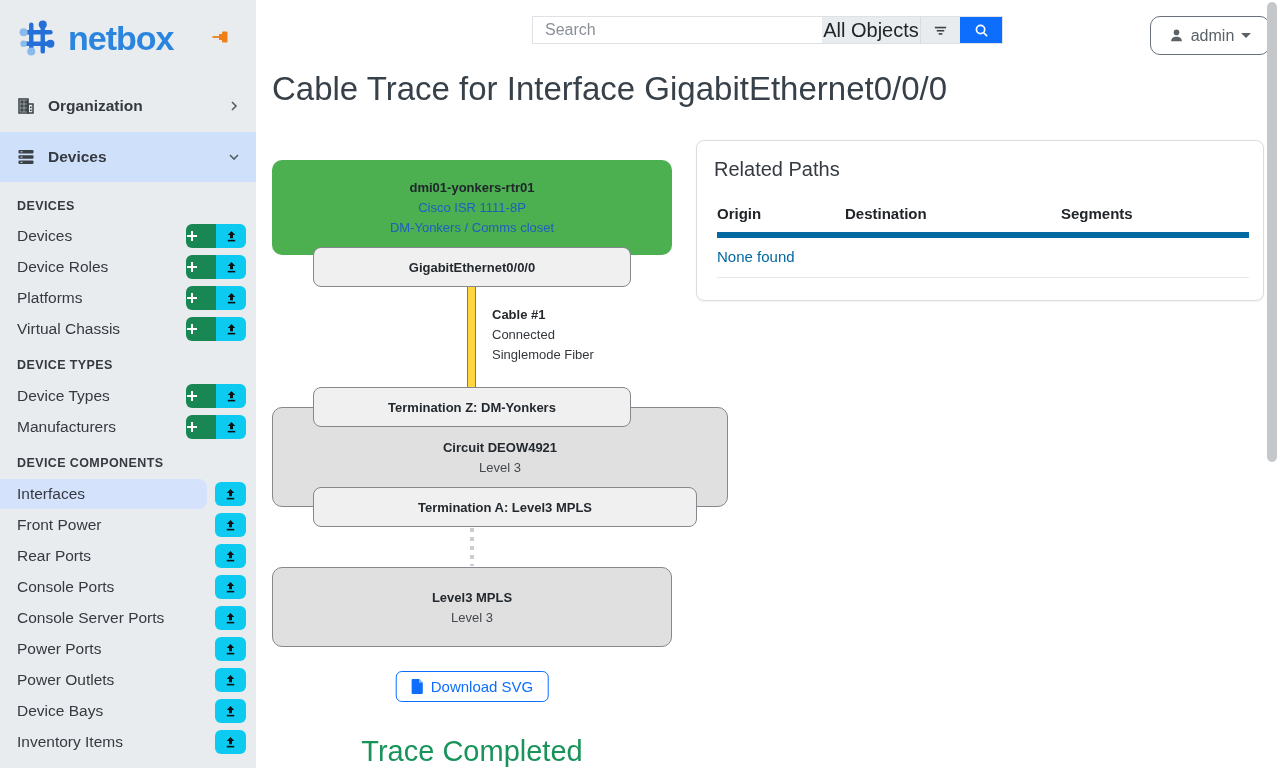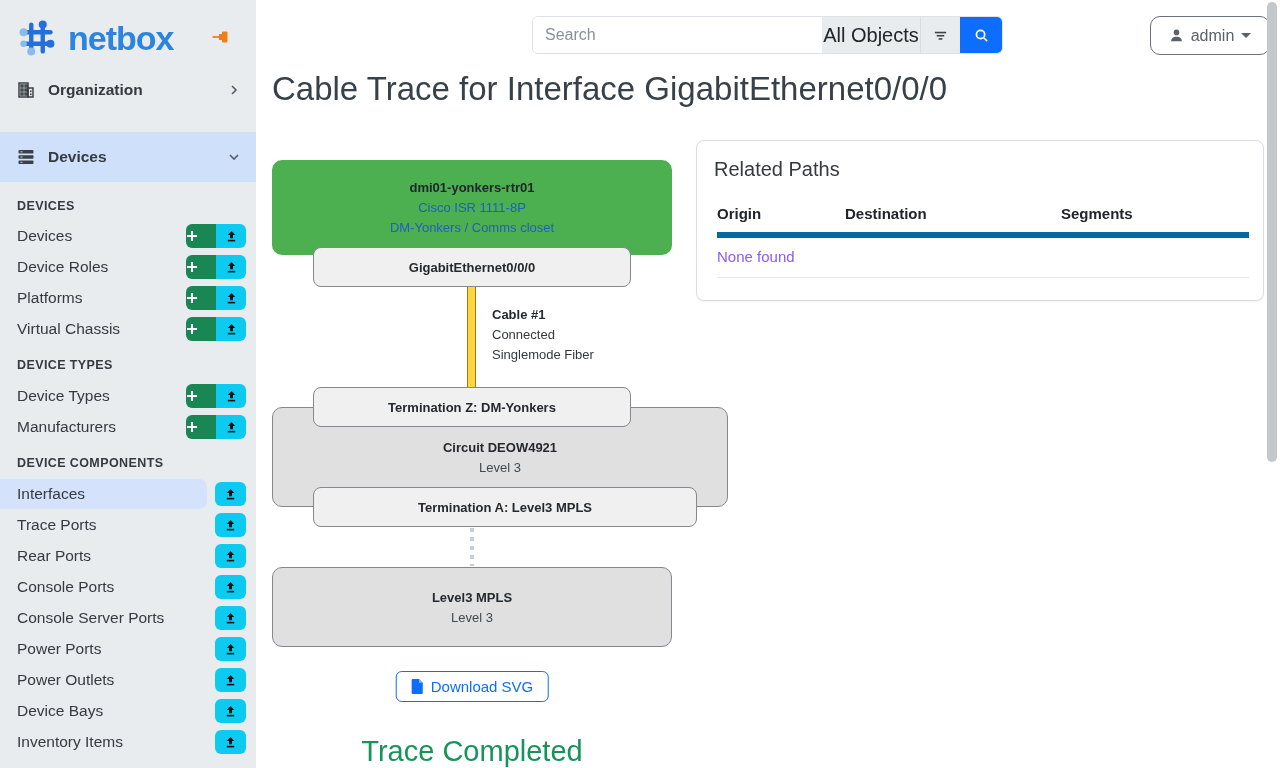--- a/index.html
+++ b/index.html
@@ -20,22 +20,22 @@
   .srow-label { font-size:15.5px; color:#343a40; padding-left:17px; }
   .srow-active-bg { background:#d4e2fc; width:207px; height:30px; border-radius:0 8px 8px 0; position:absolute; left:0; top:0; }
   .btns { position:absolute; right:10px; top:3px; display:flex; }
   .btn-add { width:30px; height:24px; background:#198754; border:none; border-radius:6px 0 0 6px;
     color:#fff; font-size:15px; font-weight:bold; line-height:22px; text-align:center; cursor:pointer; }
   .btn-up { width:30px; height:24px; background:#0dcaf0; border:none; border-radius:0 6px 6px 0;
     display:flex; align-items:center; justify-content:center; cursor:pointer; }
   .btn-up.single { border-radius:6px; width:31px; }
 
   
-  .search-group { position:absolute; left:532px; top:16px; height:38px; display:flex;
-    border:1px solid #dee2e6; border-radius:6px; overflow:hidden; background:#fff; }
+  .search-group { position:absolute; left:532px; top:16px; height:28px; display:flex;
+    border:1px solid #dee2e6; border-radius:0; overflow:hidden; background:#fff; }
   .search-input { width:289px; border:none; outline:none; padding:0 12px; font-size:16px; color:#212529;
     font-family:"Liberation Sans",sans-serif; }
   .search-input::placeholder { color:#8a9097; }
   .scope-btn { width:98px; background:#e9ecef; border:none; font-size:20px; color:#212529; cursor:pointer;
     font-family:"Liberation Sans",sans-serif; }
   .filter-btn { width:40px; background:#e9ecef; border:none; border-left:1px solid #d8dce0;
     display:flex; align-items:center; justify-content:center; cursor:pointer; }
   .go-btn { width:42px; background:#0d6efd; border:none; display:flex; align-items:center; justify-content:center; cursor:pointer; }
   .admin-btn { position:absolute; left:1150px; top:16px; width:120px; height:39px;
     border:1px solid #6a7178; border-radius:10px; background:#fff; display:flex; align-items:center;
@@ -76,21 +76,21 @@
   .trace-status { position:absolute; left:472px; top:735px; transform:translateX(-50%);
     font-size:29px; color:#18935a; white-space:nowrap; }
 
   
   .card { position:absolute; left:696px; top:140px; width:568px; height:161px; background:#fff;
     border:1px solid #d9dde1; border-radius:8px; box-shadow:0 1px 2px rgba(0,0,0,.05); }
   .card-title { position:absolute; left:17px; top:17px; font-size:20px; font-weight:500; color:#343a40; }
   .rp-table { position:absolute; left:20px; top:58px; width:532px; border-collapse:collapse; }
   .rp-table th { text-align:left; font-size:15px; font-weight:bold; color:#212529;
     padding:6px 0 10px; border-bottom:6px solid #0369a1; }
-  .rp-table td { font-size:15px; color:#8b5cf6; padding:10px 0 12px; border-bottom:1px solid #e6e8ea; }
+  .rp-table td { font-size:15px; color:#0369a1; padding:10px 0 12px; border-bottom:1px solid #e6e8ea; }
 
   
   .scroll-thumb { position:absolute; left:1267px; top:2px; width:10px; height:460px;
     background:#c4c8cb; border-radius:5px; cursor:pointer; }
 
   svg { display:block; }
 </style>
 </head>
 <body>
 
@@ -120,21 +120,21 @@
   </div>
 
   <span class="pin">
     <svg width="17" height="14" viewBox="0 0 17 14">
       <rect x="10" y="1.5" width="5.5" height="11" rx="1" fill="#ef7f18"></rect>
       <rect x="7" y="4" width="3.5" height="6" fill="#ef7f18"></rect>
       <rect x="0.5" y="6.1" width="7" height="1.8" fill="#ef7f18"></rect>
     </svg>
   </span>
 
-  <div class="menu-row" style="top:68px;height:44px;">
+  <div class="menu-row" style="top:84px;height:44px;">
     <span>
       <svg width="20" height="20" viewBox="0 0 20 20" fill="#3a4146">
         <path d="M3 3h9v14H3zM5 5h2v2H5zm4 0h2v2H9zM5 9h2v2H5zm4 0h2v2H9zM5 13h2v2H5zm4 0h2v2H9z" fill="none" stroke="#3a4146" stroke-width="1.5"></path>
         <rect x="12" y="8" width="5" height="9" fill="none" stroke="#3a4146" stroke-width="1.5"></rect>
         <rect x="14" y="10.5" width="1.6" height="1.6"></rect>
           <rect x="14" y="13.5" width="1.6" height="1.6"></rect>
       </svg>
     </span>
     <span class="menu-label">Organization</span>
     <span class="chev">
@@ -291,21 +291,21 @@
           <span>
             <svg width="13" height="13" viewBox="0 0 14 14">
               <path d="M7 1l4 4.5H8.6V9H5.4V5.5H3z" fill="#0b1215"></path>
               <rect x="3" y="10.6" width="8" height="1.7" fill="#0b1215"></rect>
             </svg>
           </span>
         </button>
     </span>
   </div>
   <div class="srow" style="top:510px;">
-    <span class="srow-label">Trace Ports</span>
+    <span class="srow-label">Front Power</span>
     <span class="btns">
       <button class="btn-up single">
           <span>
             <svg width="13" height="13" viewBox="0 0 14 14">
               <path d="M7 1l4 4.5H8.6V9H5.4V5.5H3z" fill="#0b1215"></path>
               <rect x="3" y="10.6" width="8" height="1.7" fill="#0b1215"></rect>
             </svg>
           </span>
         </button>
     </span>

